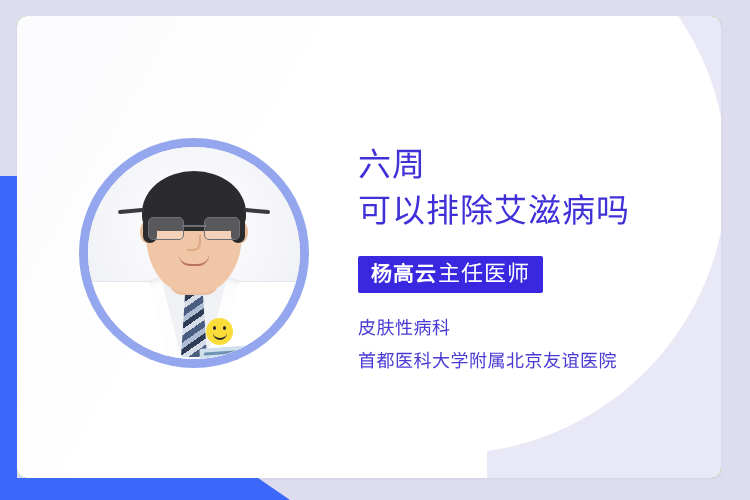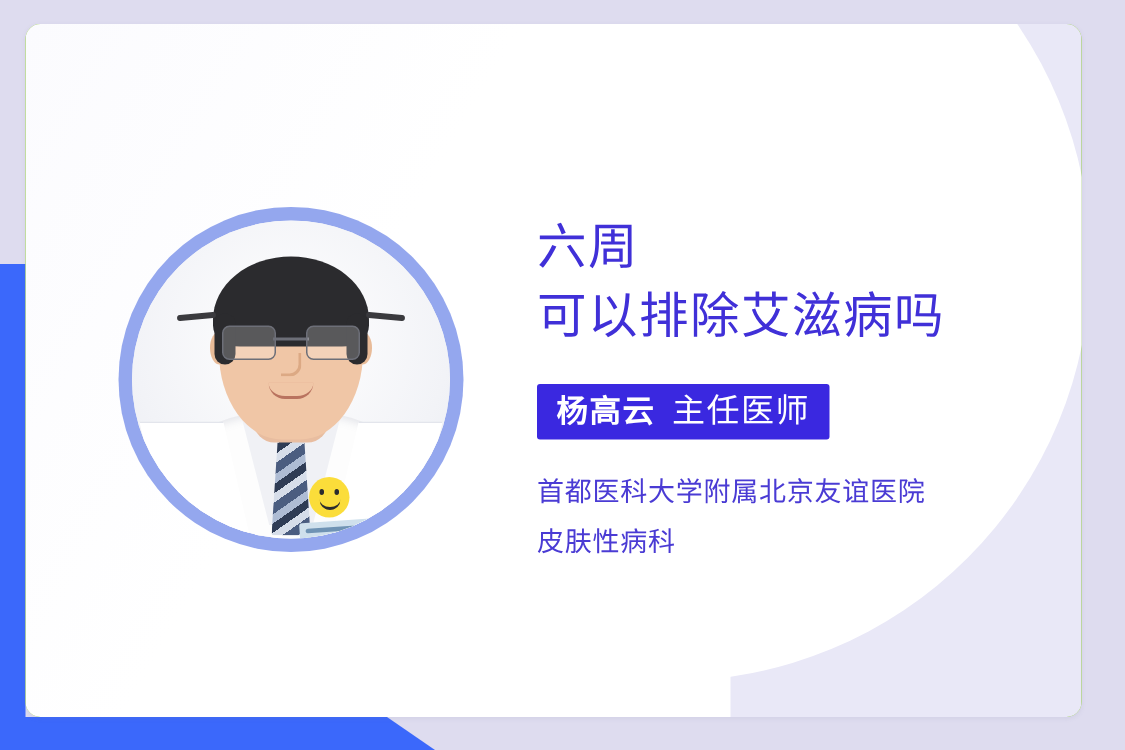--- a/index.html
+++ b/index.html
@@ -303,21 +303,21 @@
     font-size: 33px;
     line-height: 46px;
     font-weight: 400;
     letter-spacing: 1px;
     white-space: pre-line;
     margin: 0;
   }
   .name-badge {
     display: inline-flex;
     align-items: baseline;
-    gap: 11px;
+    gap: 1px;
     background: #3a28e0;
     color: #ffffff;
     padding: 7px 13px 8px 13px;
     margin-top: 22px;
     border-radius: 2px;
   }
   .name-badge .doc-name {
     font-size: 21px;
     font-weight: 700;
     letter-spacing: 1px;
@@ -390,19 +390,19 @@
 
       <h1 class="title">六周
 可以排除艾滋病吗</h1>
 
       <div class="name-badge">
         <span class="doc-name">杨高云</span>
         <span class="doc-title">主任医师</span>
       </div>
 
       <div class="affil">
+        <div>皮肤性病科</div>
         <div>首都医科大学附属北京友谊医院</div>
-        <div>皮肤性病科</div>
       </div>
 
     </div>
   </div>
 </div>
 
 </body></html>

